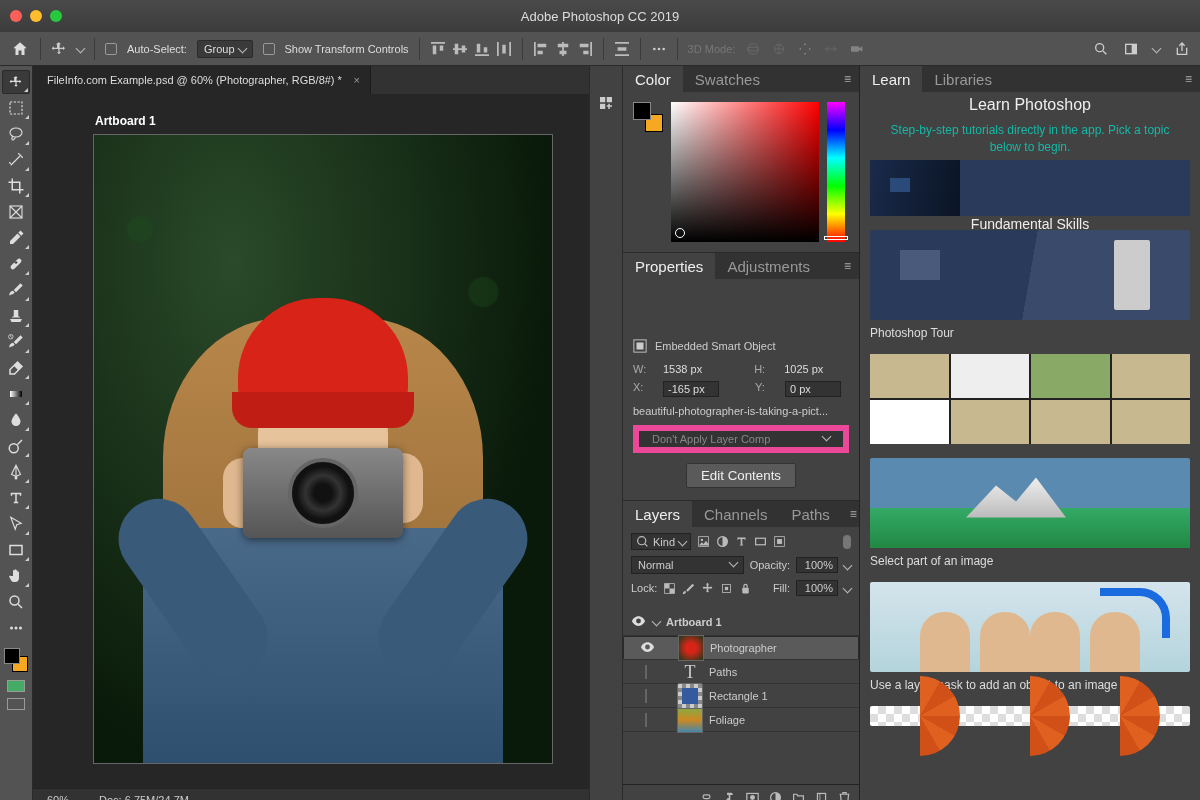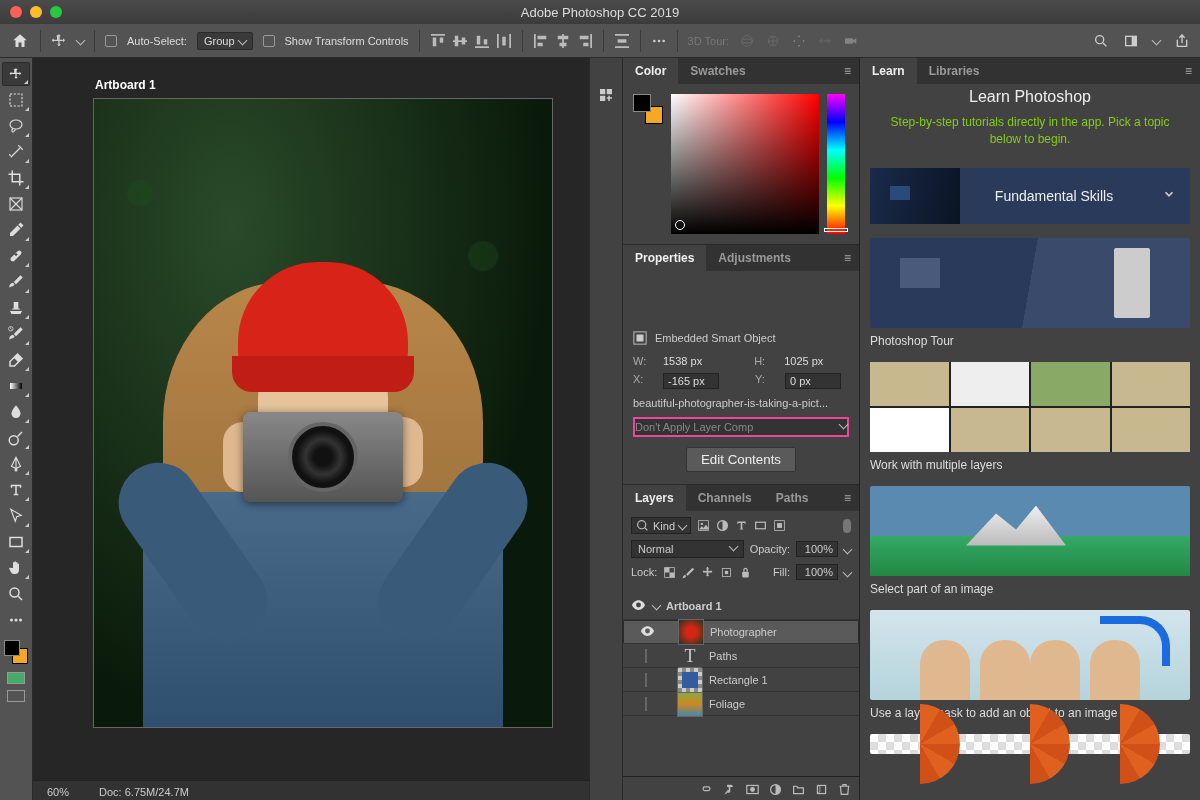--- a/index.html
+++ b/index.html
@@ -1,17 +1,17 @@
 <!DOCTYPE html>
 <html><head>
 <meta charset="utf-8">
 <style>
 * { margin: 0; padding: 0; box-sizing: border-box; font-family: -apple-system, "Helvetica Neue", Arial, sans-serif; user-select: none; }
 body { background: #323232; color: #ccc; font-size: 12px; width: 1200px; height: 800px; overflow: hidden; }
-.titlebar { height: 24px; background: linear-gradient(#4a4a4a,#3c3c3c); display: flex; align-items: center; position: relative; }
+.titlebar { height: 32px; background: linear-gradient(#4a4a4a,#3c3c3c); display: flex; align-items: center; position: relative; }
 .traffic { display: flex; gap: 8px; padding-left: 10px; }
 .dot { width: 12px; height: 12px; border-radius: 50%; }
 .dot.r { background: #ff5f56; } .dot.y { background: #ffbd2e; } .dot.g { background: #27c93f; }
 .app-title { position: absolute; left: 0; right: 0; text-align: center; color: #ddd; font-size: 13px; pointer-events: none; }
 .optbar { height: 34px; background: #535353; border-bottom: 1px solid #2a2a2a; display: flex; align-items: center; padding: 0 10px; gap: 10px; color: #ddd; font-size: 11px; }
 .home-ic { width: 20px; height: 18px; fill: #ddd; }
 .sep { width: 1px; height: 22px; background: #3a3a3a; }
 .chk { width: 12px; height: 12px; border: 1px solid #999; border-radius: 2px; display: inline-block; }
 .sel { background: #3a3a3a; border: 1px solid #2a2a2a; padding: 2px 6px; border-radius: 2px; display: flex; align-items: center; gap: 4px; }
 .align-grp { display: flex; gap: 6px; }
@@ -57,41 +57,41 @@
 .lens { position: absolute; left: 50%; top: 50%; transform: translate(-50%,-50%); width: 70px; height: 70px; background: radial-gradient(#111 20%, #333 40%, #111 60%); border-radius: 50%; border: 4px solid #666; }
 .hand-l { position:absolute; left:90px; top:230px; width:60px; height:70px; background:#e0b890; border-radius:20px; }
 .hand-r { position:absolute; right:90px; top:225px; width:60px; height:70px; background:#e0b890; border-radius:20px; }
 .status-bar { height: 22px; background: #323232; border-top: 1px solid #222; display: flex; align-items: center; padding: 0 14px; gap: 30px; font-size: 11px; color: #ccc; }
 
 .midcol { width: 34px; background: #424242; border-left: 1px solid #2a2a2a; border-right: 1px solid #2a2a2a; padding-top: 28px; display: flex; flex-direction: column; align-items: center; flex-shrink: 0; }
 .midcol svg { width:18px; height:18px; fill:#ccc; }
 
 .panels-a { width: 237px; background: #424242; display: flex; flex-direction: column; flex-shrink: 0; border-right: 1px solid #222; }
 .panel-tabs { height: 26px; background: #323232; display: flex; align-items: stretch; }
-.ptab { padding: 0 12px; display: flex; align-items: center; color: #999; font-size: 12px; font-weight: bold; }
+.ptab { padding: 0 12px; display: flex; align-items: center; color: #999; font-size: 15px; }
 .ptab.active { background: #424242; color: #eee; }
 .ptab-menu { margin-left: auto; padding: 0 8px; display: flex; align-items: center; color: #aaa; }
 .color-body { padding: 10px; display: flex; gap: 8px; }
 .fgbg-lg { position: relative; width: 30px; height: 30px; flex-shrink: 0; }
 .fgbg-lg .b { position: absolute; right: 0; bottom: 0; width: 18px; height: 18px; background: #f7a823; border: 1px solid #000; }
 .fgbg-lg .f { position: absolute; left: 0; top: 0; width: 18px; height: 18px; background: #000; border: 1px solid #888; }
 .picker { width: 148px; height: 140px; background: linear-gradient(to top, #000, transparent), linear-gradient(to right, #fff, #f00); position: relative; }
 .picker .cursor { position:absolute; left:4px; bottom:4px; width:10px; height:10px; border:1px solid #fff; border-radius:50%; }
 .hue { width: 18px; height: 140px; background: linear-gradient(#f0f,#00f,#0ff,#0f0,#ff0,#f00); position:relative; }
 .hue .sl { position:absolute; left:-3px; right:-3px; bottom:2px; height:4px; border:1px solid #fff; }
 
 .props-body { padding: 8px 10px; font-size: 11px; color: #ccc; }
 .props-type { display: flex; align-items: center; gap: 8px; padding: 4px 0 10px; margin-top: 48px; }
 .props-type svg { width:14px; height:14px; fill:#ccc; }
 .prop-row { display: flex; gap: 16px; margin-bottom: 6px; }
 .prop-lbl { width: 14px; color: #aaa; }
 .prop-val { color: #ddd; }
 .prop-in { background: #333; border: 1px solid #222; padding: 1px 4px; color: #ddd; width: 56px; }
 .smobj-name { color: #ccc; margin: 8px 0; overflow: hidden; text-overflow: ellipsis; white-space: nowrap; }
-.lc-sel { background: #333; border: 2px solid #ec4899; padding: 2px 0; color: #888; width: 100%; display:flex; justify-content:space-between; }
+.lc-sel { background: #333; border: 6px solid #ec4899; padding: 2px 13px; color: #888; width: 100%; display:flex; justify-content:space-between; }
 .btn { background: #5a5a5a; border: 1px solid #333; color: #eee; padding: 4px 14px; border-radius: 2px; margin: 10px auto 4px; display: block; width: fit-content; }
 
 .layers-ctrl { padding: 6px 8px; font-size: 11px; color: #ccc; }
 .lc-r { display: flex; align-items: center; gap: 6px; margin-bottom: 6px; }
 .lc-r .mini-ic { width:13px; height:13px; fill:#bbb; }
 .kind-sel { background:#333; border:1px solid #222; padding:1px 4px; display:flex; align-items:center; gap:4px; }
 .blend-sel { background:#333; border:1px solid #222; padding:2px 6px; flex:1; display:flex; justify-content:space-between; }
 .pct-in { background:#333; border:1px solid #222; padding:1px 4px; width:42px; text-align:right; }
 .layers-list { flex: 1; overflow-y: auto; font-size: 11px; }
 .layer { display: flex; align-items: center; height: 24px; border-bottom: 1px solid #333; padding: 0 6px; gap: 6px; }
@@ -106,22 +106,22 @@
 .thumb.txt { background: none; border: none; font-family: Georgia; font-size: 18px; text-align: center; line-height: 26px; }
 .thumb.chk { background: repeating-conic-gradient(#888 0 25%, #ccc 0 50%) 0 0/8px 8px; position:relative; }
 .thumb.chk::after { content:''; position:absolute; left:4px; top:4px; right:4px; bottom:4px; background:#345b9e; }
 .thumb.fol { background: linear-gradient(#8a4,#c82,#48a); }
 .layers-foot { height: 26px; border-top: 1px solid #222; display: flex; align-items: center; justify-content: flex-end; gap: 10px; padding: 0 8px; }
 .layers-foot svg { width:13px; height:13px; fill:#bbb; }
 
 .panels-b { width: 340px; background: #424242; display: flex; flex-direction: column; flex-shrink: 0; }
 .learn-head { text-align: center; padding: 4px 20px; }
 .learn-head h2 { font-size: 16px; font-weight: 400; color: #eee; margin-bottom: 8px; }
-.learn-head p { font-size: 12px; color: #84cc16; line-height: 1.4; }
-.fund-bar { background: #2a3a5a; height: 56px; display: flex; align-items: center; margin: 16px 10px 14px; }
+.learn-head p { font-size: 12px; color: #14b8a6; line-height: 1.4; }
+.fund-bar { background: #2a3a5a; height: 56px; display: flex; margin: 0 10px 14px; flex-direction: column; }
 .fund-thumb { width: 90px; height: 56px; background: linear-gradient(100deg,#1a2a4a,#0a1424); flex-shrink:0; position:relative; }
 .fund-thumb::after{content:'';position:absolute;left:20px;top:18px;width:20px;height:14px;background:#2a4a7a;}
 .fund-txt { flex: 1; text-align: center; font-size: 14px; color: #eee; }
 .fund-chev { padding: 0 14px; }
 .fund-chev svg { width:14px; height:14px; fill:#ccc; }
 .tut-list { flex: 1; overflow-y: auto; padding: 0 10px; }
 .tut { margin-bottom: 14px; }
 .tut-img { width: 100%; height: 90px; border-radius: 2px; margin-bottom: 6px; }
 .tut-cap { font-size: 12px; color: #ddd; }
 .tut1 { background: linear-gradient(100deg,#2a3a5a 0 50%,#3a4a6a 0); position:relative; }
@@ -206,21 +206,21 @@
   <svg class="align-ic" viewBox="0 0 16 16">
       <path d="M0 0h16v2H0zM0 14h16v2H0zM3 6h10v4H3z"></path>
     </svg>
   <div class="sep"></div>
   <svg class="opt-ic" viewBox="0 0 24 24">
       <circle cx="5" cy="12" r="2"></circle>
       <circle cx="12" cy="12" r="2"></circle>
       <circle cx="19" cy="12" r="2"></circle>
     </svg>
   <div class="sep"></div>
-  <span style="color:#777">3D Tour:</span>
+  <span style="color:#777">3D Mode:</span>
   <svg class="opt-ic dim" viewBox="0 0 24 24">
       <circle cx="12" cy="12" r="8" fill="none" stroke="#888" stroke-width="1.5"></circle>
       <ellipse cx="12" cy="12" rx="8" ry="3" fill="none" stroke="#888" stroke-width="1.5"></ellipse>
     </svg>
   <svg class="opt-ic dim" viewBox="0 0 24 24">
       <circle cx="12" cy="12" r="7" fill="none" stroke="#888" stroke-width="1.5"></circle>
       <path d="M12 5v14M5 12h14" stroke="#888" stroke-width="1.5"></path>
     </svg>
   <svg class="opt-ic dim" viewBox="0 0 24 24">
       <path d="M12 3l2 3h-4zM12 21l-2-3h4zM3 12l3-2v4zM21 12l-3 2v-4z"></path>
@@ -400,20 +400,26 @@
       </div>
     <div class="swatches">
         <div class="sw-bg"></div>
         <div class="sw-fg"></div>
       </div>
     <div class="smrect fill"></div>
     <div class="smrect"></div>
   </div>
 
   <div class="canvas-area">
+    <div class="doc-tab-bar">
+      <div class="doc-tab">
+        <span>FileInfo.com Example.psd @ 60% (Photographer, RGB/8#) *</span>
+        <span class="x">×</span>
+      </div>
+    </div>
     <div class="canvas-vp">
       <div class="artboard-label">Artboard 1</div>
       <div class="artboard">
         <div class="photo-bg"></div>
         <div class="foliage"></div>
         <div class="person">
           <div class="hair"></div>
           <div class="denim"></div>
           <div class="arm-l"></div>
             <div class="arm-r"></div>
@@ -660,21 +666,20 @@
         <div class="tut-img tut2">
             <div></div>
             <div></div>
             <div></div>
             <div></div>
             <div></div>
             <div></div>
             <div></div>
             <div></div>
           </div>
-        <div class="tut-cap">Work with multiple layers</div>
       </div>
       <div class="tut">
         <div class="tut-img tut3"></div>
         <div class="tut-cap">Select part of an image</div>
       </div>
       <div class="tut">
         <div class="tut-img tut4">
             <div class="hand h1"></div>
             <div class="hand h2"></div>
             <div class="hand h3"></div>

